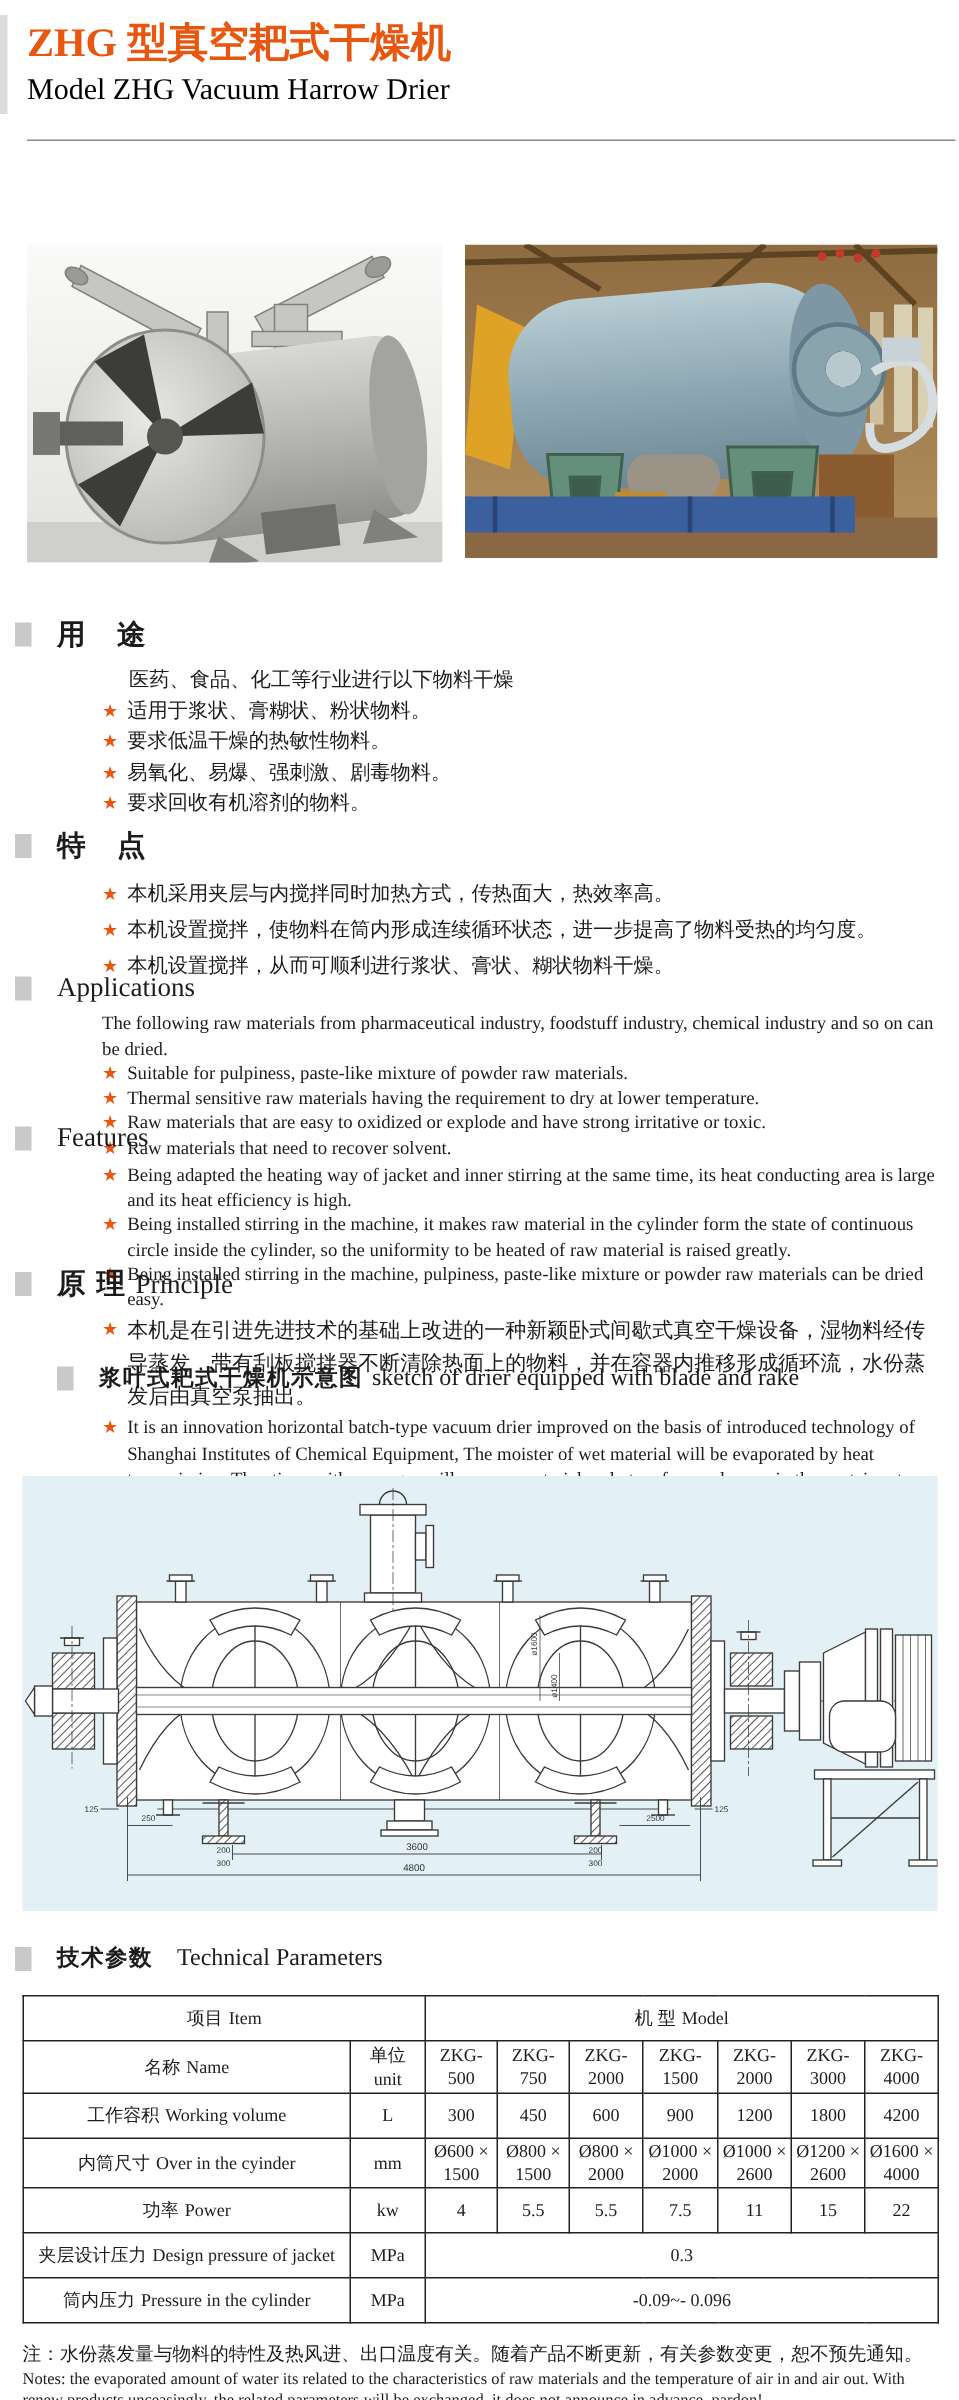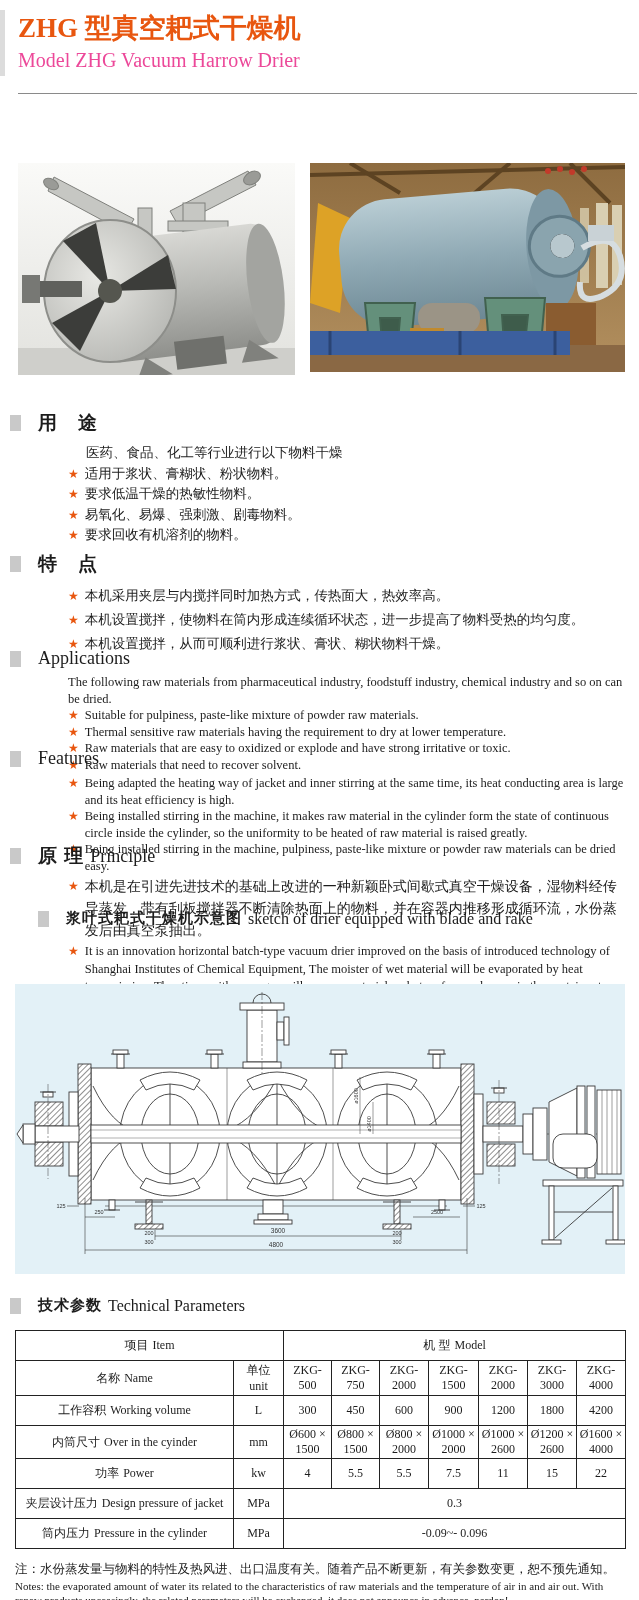--- a/index.html
+++ b/index.html
@@ -2,21 +2,21 @@
 <html><head>
 <meta charset="utf-8">
 <style>
   html,body{margin:0;padding:0;}
   body{width:639px;height:1600px;background:#fff;position:relative;overflow:hidden;
        font-family:"Liberation Sans",sans-serif;color:#1c1c1c;}
   .en{font-family:"Liberation Serif",serif;}
   .topbar{position:absolute;left:0;top:10px;width:5px;height:66px;background:#dcdcdc;}
   .header{position:absolute;left:18px;top:12px;width:610px;}
   .title-cn{font-size:27px;font-weight:bold;color:#e8560f;font-family:"Liberation Serif",serif;line-height:32px;}
-  .title-en{font-size:20px;font-family:"Liberation Serif",serif;color:#ec4899;line-height:26px;margin-top:3px;}
+  .title-en{font-size:20px;font-family:"Liberation Serif",serif;color:#000000;line-height:26px;margin-top:3px;}
   .divider{position:absolute;left:18px;top:93px;width:619px;border-top:1px solid #8a8a8a;}
   .photos{position:absolute;left:18px;top:163px;width:607px;display:flex;justify-content:space-between;}
   .photo{display:block;}
   
   .sec{position:absolute;left:10px;width:620px;}
   .sec-h{display:flex;align-items:center;}
   .marker{width:11px;height:16px;background:#c9c9c9;margin-right:17px;flex:0 0 auto;}
   .h-cn{font-size:19px;font-weight:bold;letter-spacing:1px;}
   .h-en{font-size:18px;font-family:"Liberation Serif",serif;font-weight:normal;}
   .h-mix .h-cn{margin-right:6px;}
@@ -460,21 +460,21 @@
     <text x="343" y="112" font-size="5.5" transform="rotate(-90 343 112)" text-anchor="middle">ø1600</text>
     <text x="356" y="140" font-size="5.5" transform="rotate(-90 356 140)" text-anchor="middle">ø1400</text>
   </g>
 </svg>
 </div>
 
 <div class="sec" style="top:1296px;">
   <div class="sec-h h-mix">
     <div class="marker"></div>
     <div class="h-cn" style="font-size:15px;">技术参数</div>
-    <div class="h-en" style="font-size:16px;">Technical Parameters</div>
+    <div class="h-en" style="font-size:16px;margin-left:10px;">Technical Parameters</div>
   </div>
 </div>
 
 <table class="params-table">
   <colgroup>
     <col style="width:218px">
       <col style="width:50px">
     <col style="width:48px">
       <col style="width:48px">
       <col style="width:49px">

